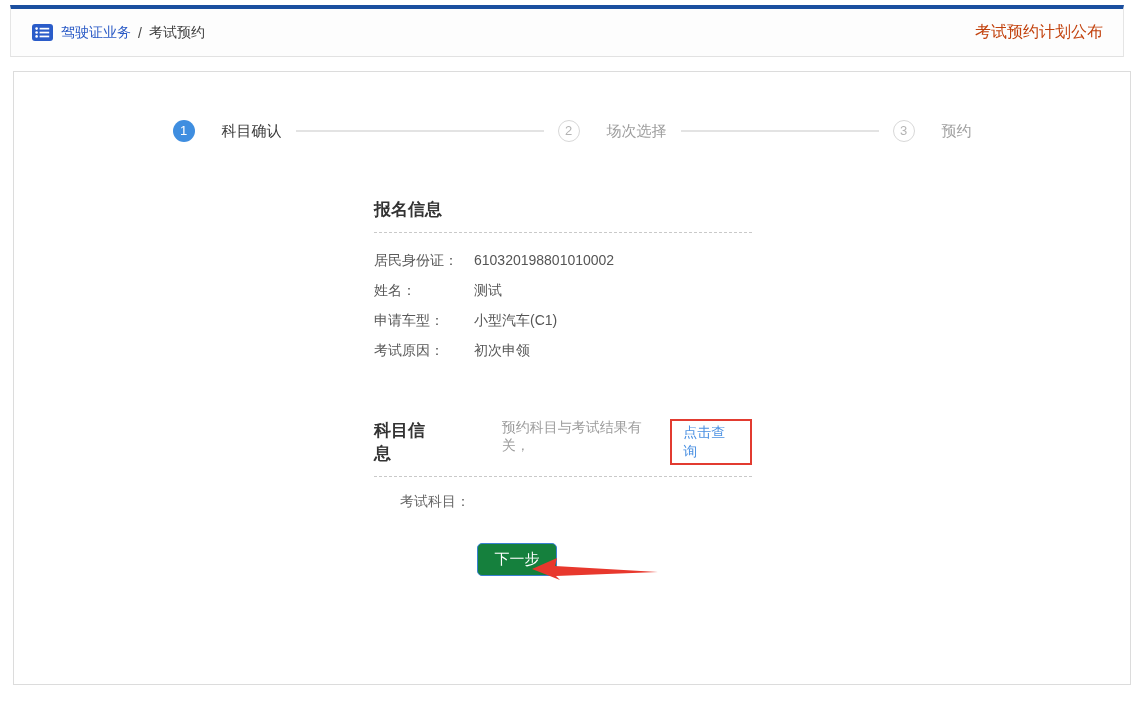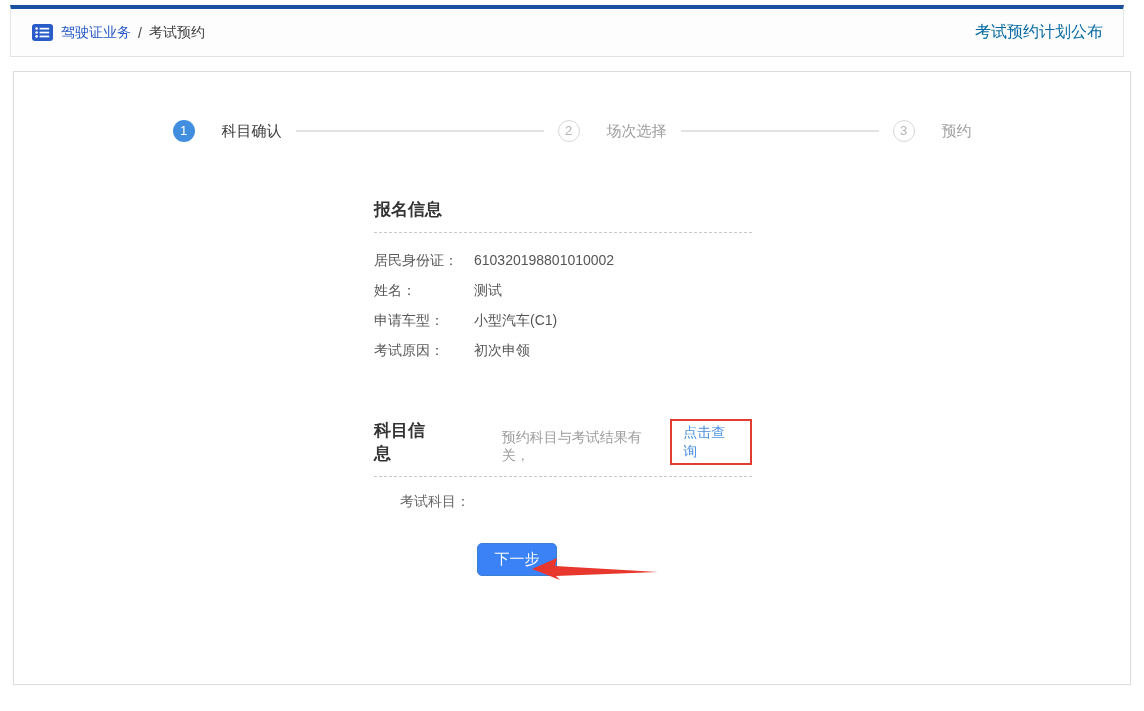--- a/index.html
+++ b/index.html
@@ -24,21 +24,21 @@
     display: flex;
     align-items: center;
     justify-content: space-between;
     padding: 0 20px 0 21px;
   }
   .crumb-wrap { display: flex; align-items: center; font-size: 14px; }
   .list-icon { width: 21px; height: 17px; margin-right: 8px; display: block; }
   .crumb-primary { color: #2a5ac6; cursor: pointer; }
   .crumb-sep { color: #444; margin: 0 7px; }
   .crumb-current { color: #3c3c3c; }
-  .plan-link { color: #0369a1; font-size: 16px; text-decoration: none; cursor: pointer; font-family: Liberation Mono, monospace; }
+  .plan-link { color: #c2410c; font-size: 16px; text-decoration: none; cursor: pointer; font-family: Liberation Mono, monospace; }
 
   
   .panel {
     margin: 14px 13px 0 13px;
     width: 1118px;
     height: 614px;
     border: 1px solid #dcdcdc;
     background: #fff;
     position: relative;
   }
@@ -75,21 +75,21 @@
     font-size: 17px; font-weight: bold; color: #333; font-family: Liberation Serif, serif;
   }
   .dashed-under { border-bottom: 1px dashed #c9c9c9; padding-bottom: 11px; }
 
   .fields { margin-top: 12px; }
   .field-row { display: flex; font-size: 14px; color: #595959; line-height: 30px; }
   .field-label { width: 100px; text-align: left; flex: none; color: #595959; }
   .field-value { color: #555; }
 
   .subject-section { margin-top: 54px; }
-  .subject-head { display: flex; align-items: flex-end; }
+  .subject-head { display: flex; align-items: flex-start; }
   .subject-hint { color: #9c9c9c; font-size: 14px; margin-left: 60px; }
   .query-box {
     border: 2px solid #e23b30;
     padding: 2px 11px;
     margin-left: 1px;
     display: inline-block;
   }
   .query-link { color: #4a90e2; font-size: 14px; text-decoration: none; cursor: pointer; }
 
   .exam-label { font-size: 14px; color: #666; margin: 16px 0 8px 26px; }
@@ -103,21 +103,21 @@
     color: #999; font-size: 14px;
     padding: 0 12px;
     font-family: "Liberation Sans", "DejaVu Sans", sans-serif;
     outline: none;
   }
 
   .button-row { position: relative; margin-top: 30px; height: 42px; }
   .next-btn {
     position: absolute; left: 103px; top: 2px;
     width: 80px; height: 33px;
-    background: #3b82f6;
+    background: #15803d;
     border: 1px solid #3a80d2;
     border-radius: 5px;
     color: #fff; font-size: 15px;
     font-family: "Liberation Sans", "DejaVu Sans", sans-serif;
     cursor: pointer;
   }
   .arrow-svg {
     position: absolute; left: 153px; top: 13px;
     width: 136px; height: 30px;
     pointer-events: none;

